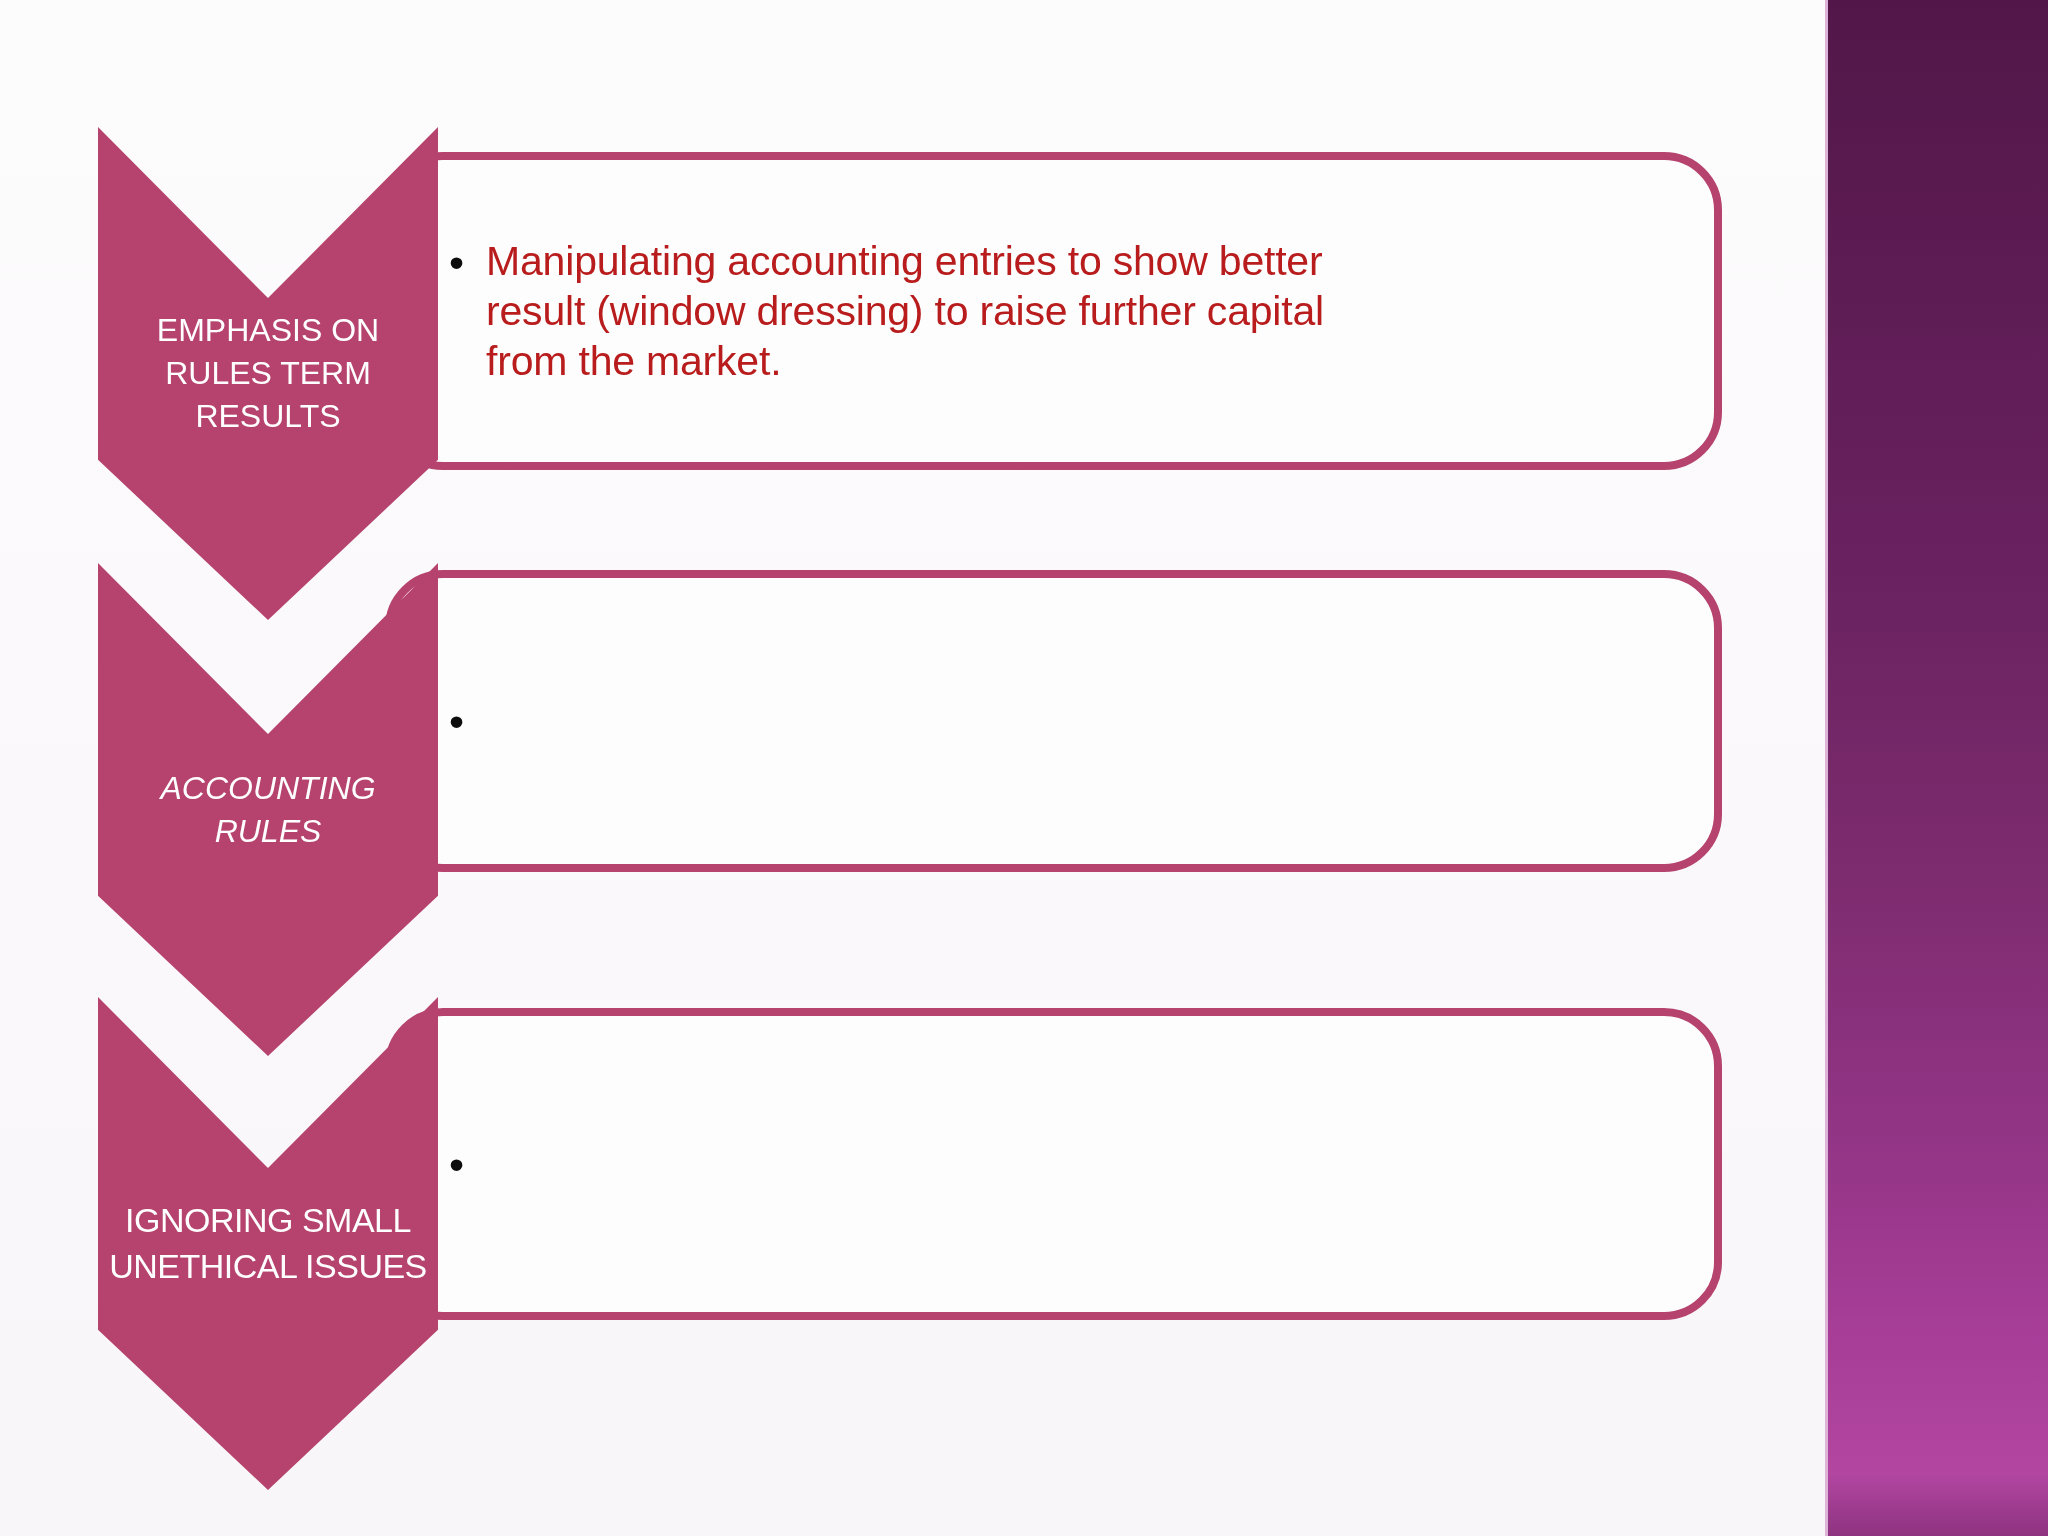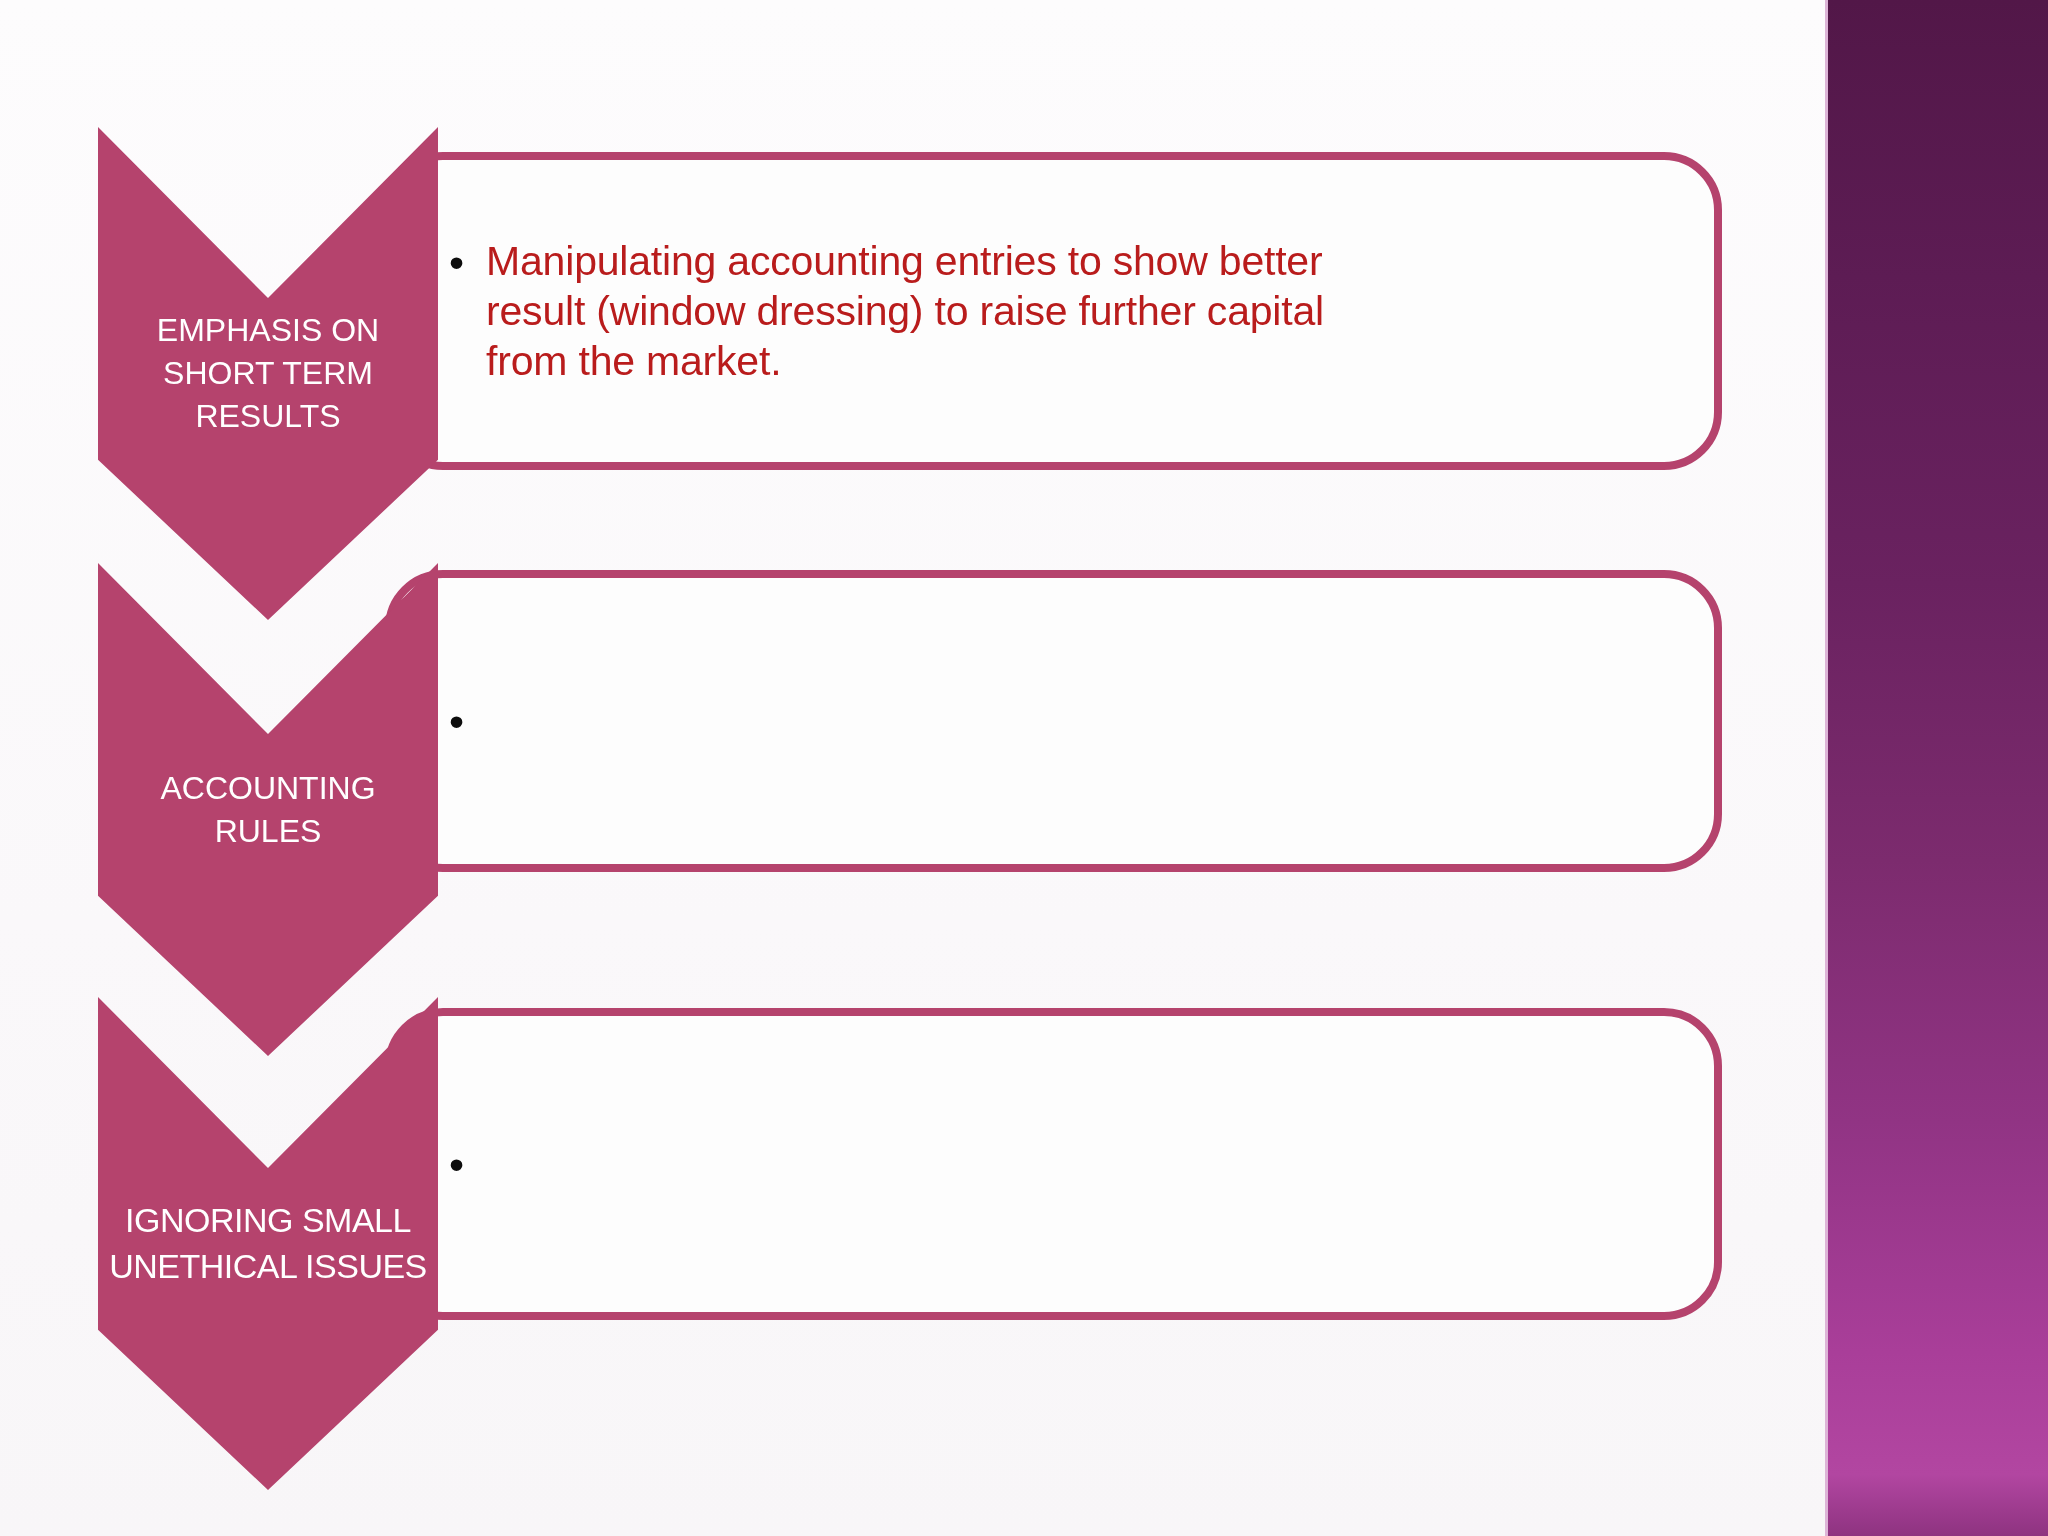--- a/index.html
+++ b/index.html
@@ -53,21 +53,21 @@
   
   .chevron{
     position:absolute;left:98px;width:340px;height:493px;
     background:#b5436d;
     clip-path:polygon(0 0, 50% 34.7%, 100% 0, 100% 67.5%, 50% 100%, 0 67.5%);
     display:flex;align-items:center;justify-content:center;
     text-align:center;
     z-index:3;
   }
   #chev1{top:127px;}
-  #chev2{top:563px;}
+  #chev2{top:563px;font-style:italic;}
   #chev3{top:997px;}
   .chevron-label{
     color:#ffffff;font-size:32px;line-height:1.34;
     white-space:pre-line;letter-spacing:0;
   }
   #chev3 .chevron-label{font-size:34px;letter-spacing:-0.5px;}
 </style>
 </head>
 <body>
 
@@ -89,21 +89,21 @@
   </section>
 
   <section class="callout" id="box3">
     <div class="bullet-row">
       <span class="bullet">•</span>
     </div>
   </section>
 
   <div class="chevron" id="chev1">
     <div class="chevron-label">EMPHASIS ON
-SHORT TERM
+RULES TERM
 RESULTS</div>
   </div>
 
   <div class="chevron" id="chev2">
     <div class="chevron-label">ACCOUNTING
 RULES</div>
   </div>
 
   <div class="chevron" id="chev3">
     <div class="chevron-label">IGNORING SMALL

